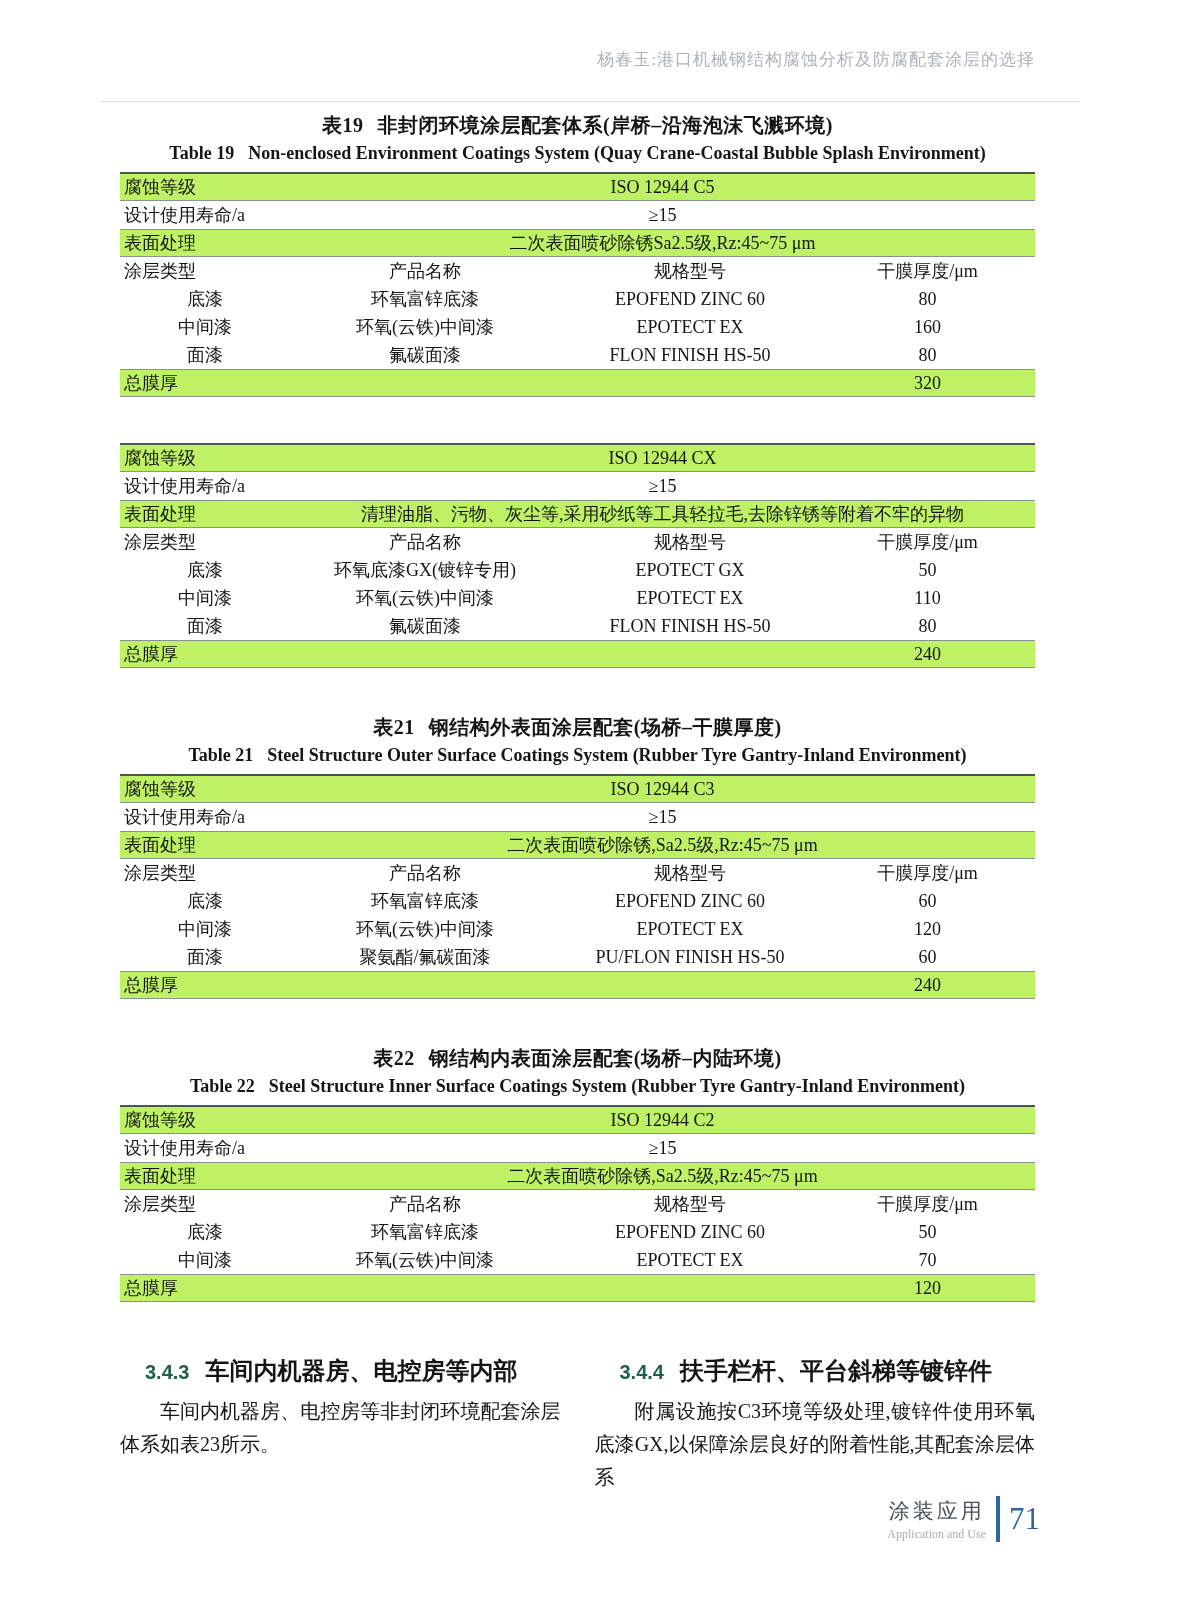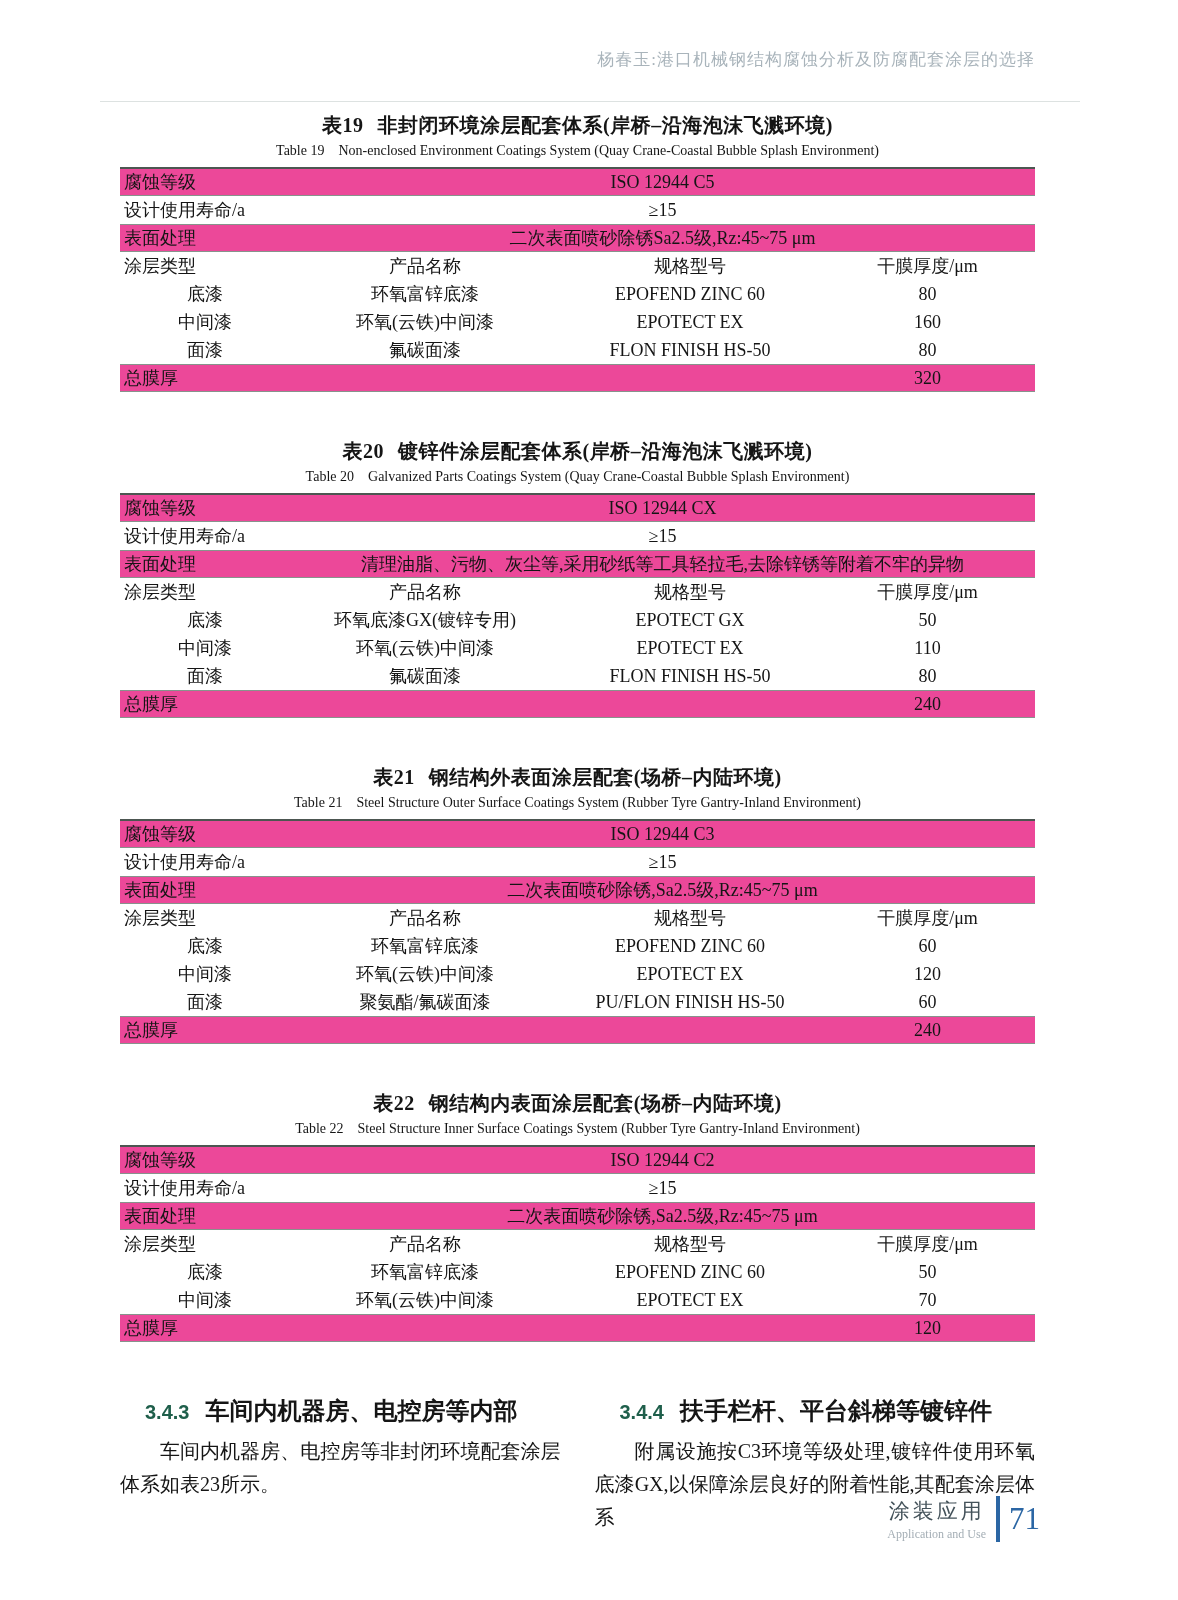--- a/index.html
+++ b/index.html
@@ -12,28 +12,28 @@
   .running-head{
     position:absolute;top:48px;left:100px;width:980px;box-sizing:border-box;
     text-align:right;padding-right:45px;padding-bottom:30px;
     border-bottom:1px solid #dde2e1;font-size:17px;color:#a9b4bb;letter-spacing:1px;
   }
   
   .content{position:absolute;top:112px;left:120px;width:915px;}
   .tbl-block{margin-bottom:46px;}
   .tbl-title{text-align:center;margin-bottom:8px;}
   .t-cn{font-size:20px;font-weight:bold;letter-spacing:0.5px;}
-  .t-en{font-size:14px;font-weight:normal;margin-top:4px;}
+  .t-en{font-size:18px;font-weight:bold;margin-top:4px;}
   .tsp{margin-left:14px;}
   table.ctable{
     border-collapse:collapse;width:915px;table-layout:fixed;
     border-top:2px solid #4c5651;font-size:18px;
   }
   table.ctable td{padding:0 4px;height:28px;vertical-align:middle;}
-  tr.band td{background:#ec4899;height:26px;}
+  tr.band td{background:#bef264;height:26px;}
   tr.band{border-top:1px solid #87938c;border-bottom:1px solid #87938c;}
   td.lbl{text-align:left;padding-left:22px;}
   td.ctr{text-align:center;}
   tr.data td.first{text-align:center;}
   col.c1{width:170px;}col.c2{width:270px;}col.c3{width:260px;}col.c4{width:215px;}
   
   .sections{display:flex;gap:34px;margin-top:52px;font-size:20px;line-height:33px;}
   .sec{flex:1;min-width:0;}
   .sec-h{display:flex;align-items:baseline;margin-left:25px;}
   .sec-num{
@@ -114,24 +114,20 @@
       <tr class="band">
         <td class="lbl">总膜厚</td>
         <td colspan="2"></td>
         <td class="ctr">320</td>
       </tr>
     </tbody>
       </table>
   </div>
 
   <div class="tbl-block">
-    <div class="tbl-title">
-      <div class="t-cn"><span>表20</span><span class="tsp">镀锌件涂层配套体系(岸桥–沿海泡沫飞溅环境)</span></div>
-      <div class="t-en"><span>Table 20</span><span class="tsp">Galvanized Parts Coatings System (Quay Crane-Coastal Bubble Splash Environment)</span></div>
-    </div>
     <table class="ctable">
       <colgroup>
           <col class="c1">
           <col class="c2">
           <col class="c3">
           <col class="c4">
         </colgroup>
       <tbody>
           <tr class="band">
         <td class="lbl">腐蚀等级</td>
@@ -173,21 +169,21 @@
         <td class="lbl">总膜厚</td>
         <td colspan="2"></td>
         <td class="ctr">240</td>
       </tr>
     </tbody>
       </table>
   </div>
 
   <div class="tbl-block">
     <div class="tbl-title">
-      <div class="t-cn"><span>表21</span><span class="tsp">钢结构外表面涂层配套(场桥–内陆环境)</span></div>
+      <div class="t-cn"><span>表21</span><span class="tsp">钢结构外表面涂层配套(场桥–干膜厚度)</span></div>
       <div class="t-en"><span>Table 21</span><span class="tsp">Steel Structure Outer Surface Coatings System (Rubber Tyre Gantry-Inland Environment)</span></div>
     </div>
     <table class="ctable">
       <colgroup>
           <col class="c1">
           <col class="c2">
           <col class="c3">
           <col class="c4">
         </colgroup>
       <tbody>

